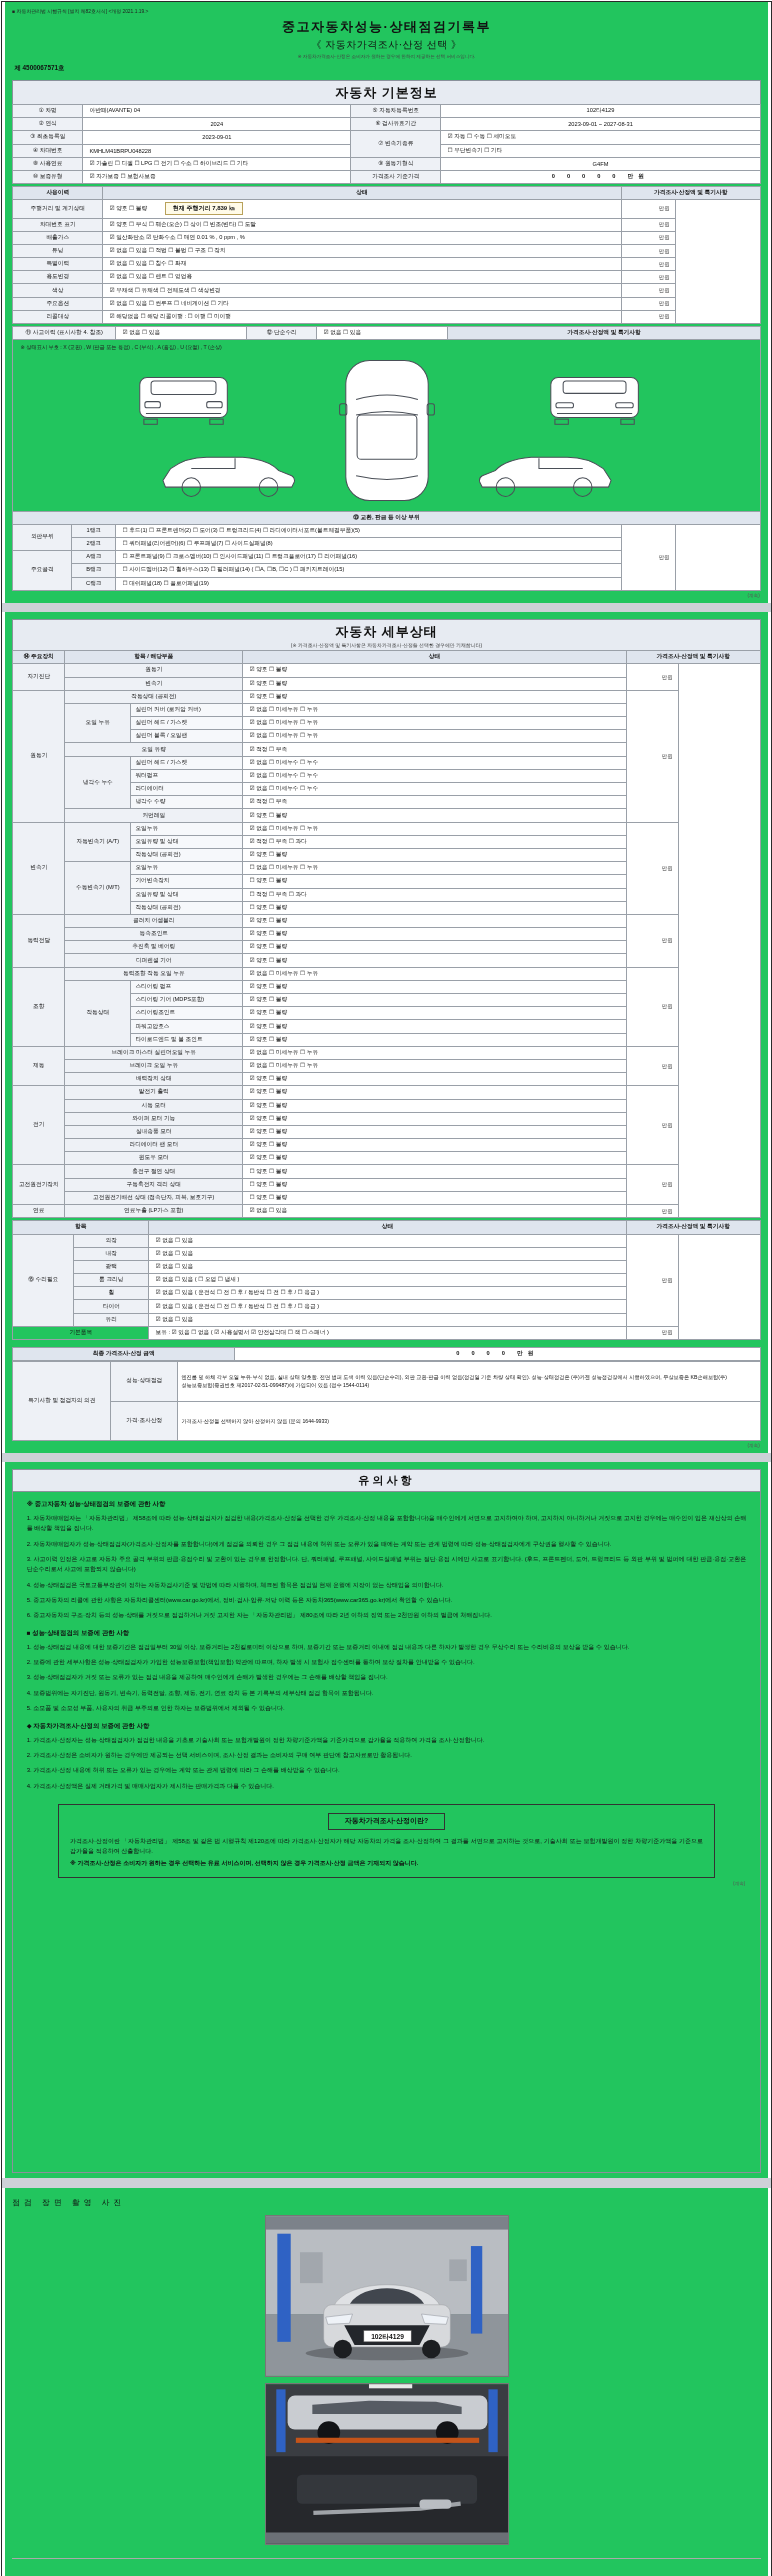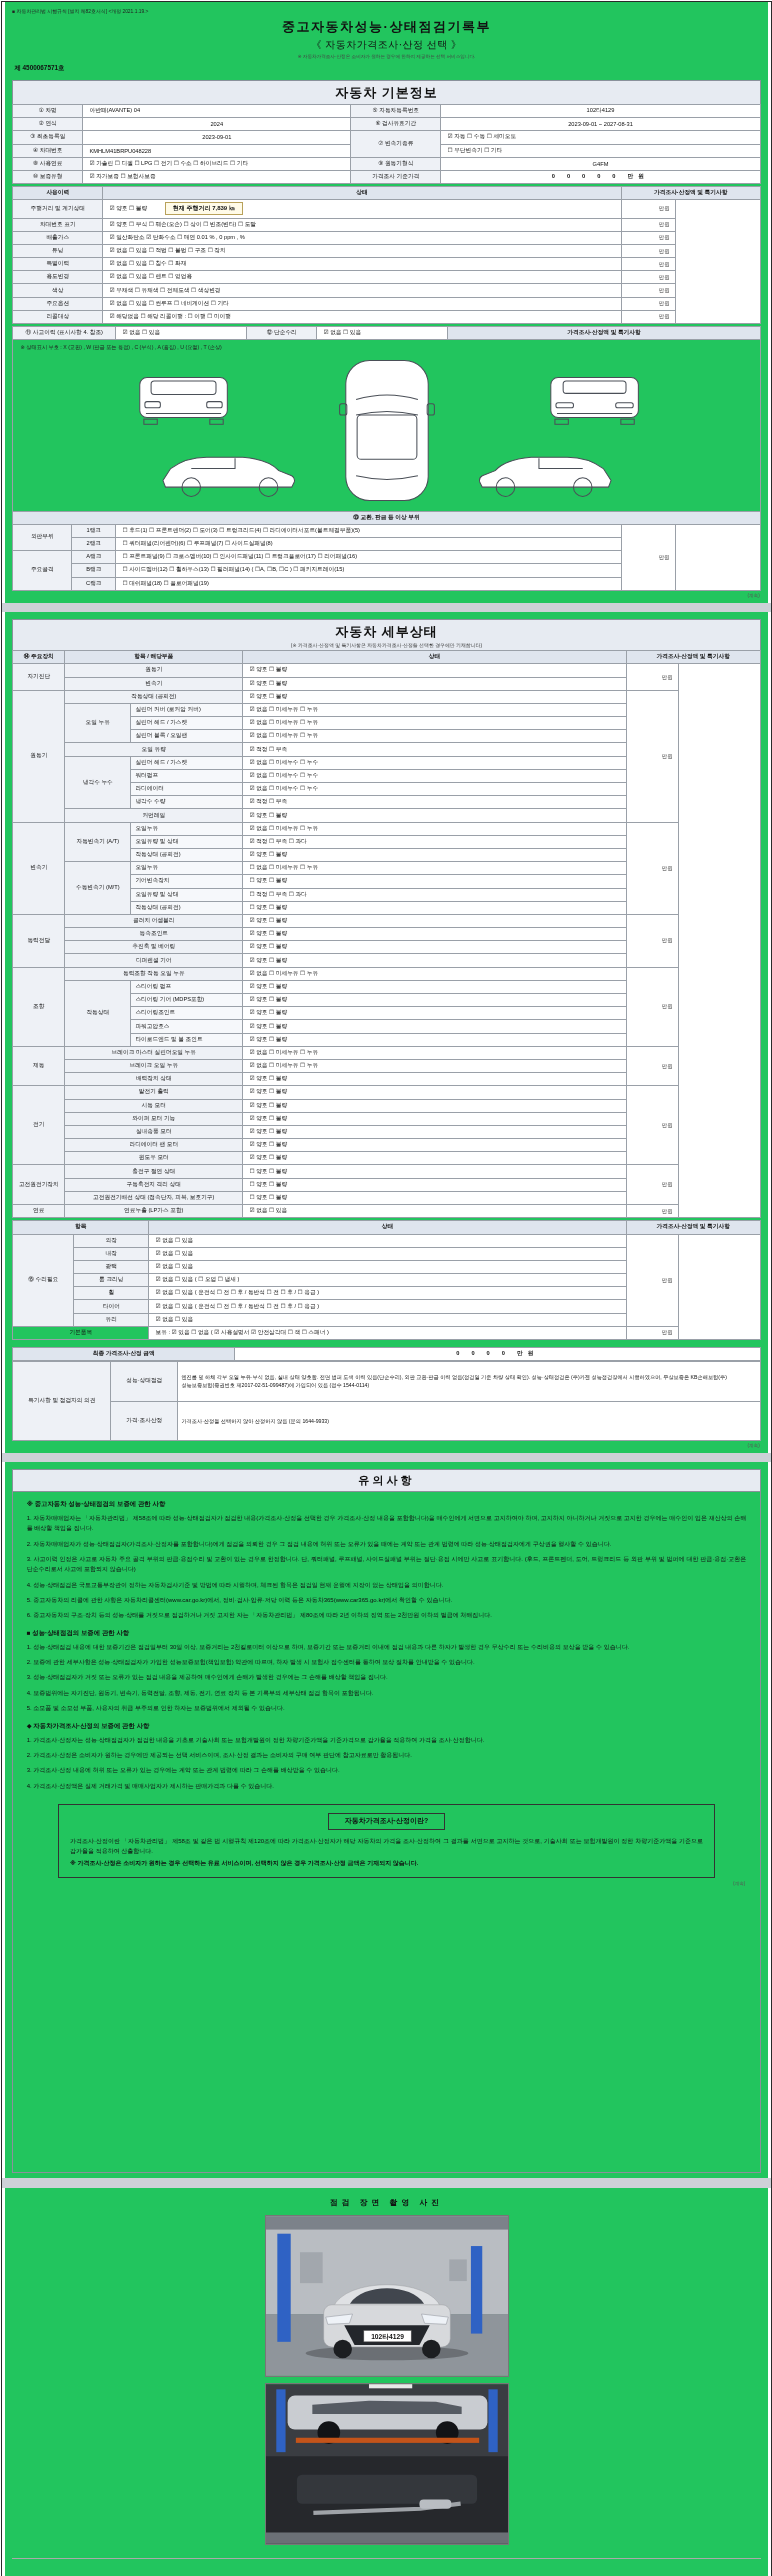--- a/index.html
+++ b/index.html
@@ -40,21 +40,21 @@
   .ntitlebar{border:0.5px solid #8a919b;background:#e7ebf2;text-align:center;font-weight:bold;font-size:11px;letter-spacing:3.1px;padding:3.1px 0;}
   .nbody{border:0.5px solid #8a919b;border-top:none;padding:8.2px 13.4px 7.2px;min-height:665px;}
   .nhead{font-weight:bold;font-size:6.4px;margin:8.2px 0 4.1px;}
   .nhead:first-child{margin-top:0;}
   .nitem{font-size:6px;line-height:1.7;margin:0 0 5.2px;text-align:justify;}
   .pricebox{border:0.8px solid #333;margin:13.4px 31px 3.1px;padding:7.2px 11.3px 6.2px;}
   .pb-title{display:block;width:fit-content;margin:0 auto 6.2px;border:0.8px solid #333;padding:2.6px 15.5px;font-weight:bold;font-size:7px;}
   .pb-p{font-size:6px;line-height:1.7;margin:2.1px 0;text-align:justify;}
   .pb-p.bold{font-weight:bold;}
   
-  .phototitle{text-align:center;font-weight:bold;font-size:7.7px;letter-spacing:4.1px;margin:4.1px 0 7.2px;}
+  .phototitle{font-weight:normal;font-size:7.7px;letter-spacing:4.1px;margin:4.1px 0 7.2px;}
   .photo{display:block;margin:6.2px auto;border:0.5px solid #777;}
   
   .signrow{display:flex;justify-content:space-between;align-items:flex-end;padding:13.4px 31px 4.1px;border-top:0.5px solid #aaa;margin-top:12.4px;}
   .signlabel{font-size:7.2px;font-weight:bold;letter-spacing:5.2px;}
   .signline{display:inline-block;width:165px;border-bottom:0.5px solid #555;margin-left:9.3px;height:10.3px;}
   .fee{font-size:7.7px;font-weight:bold;}
 </style>
 </head>
 <body>
 

